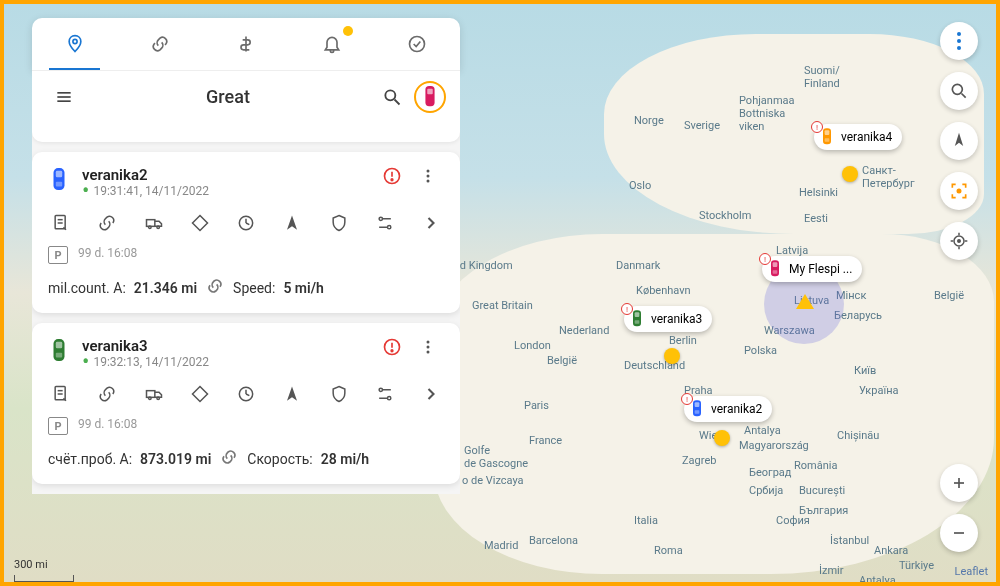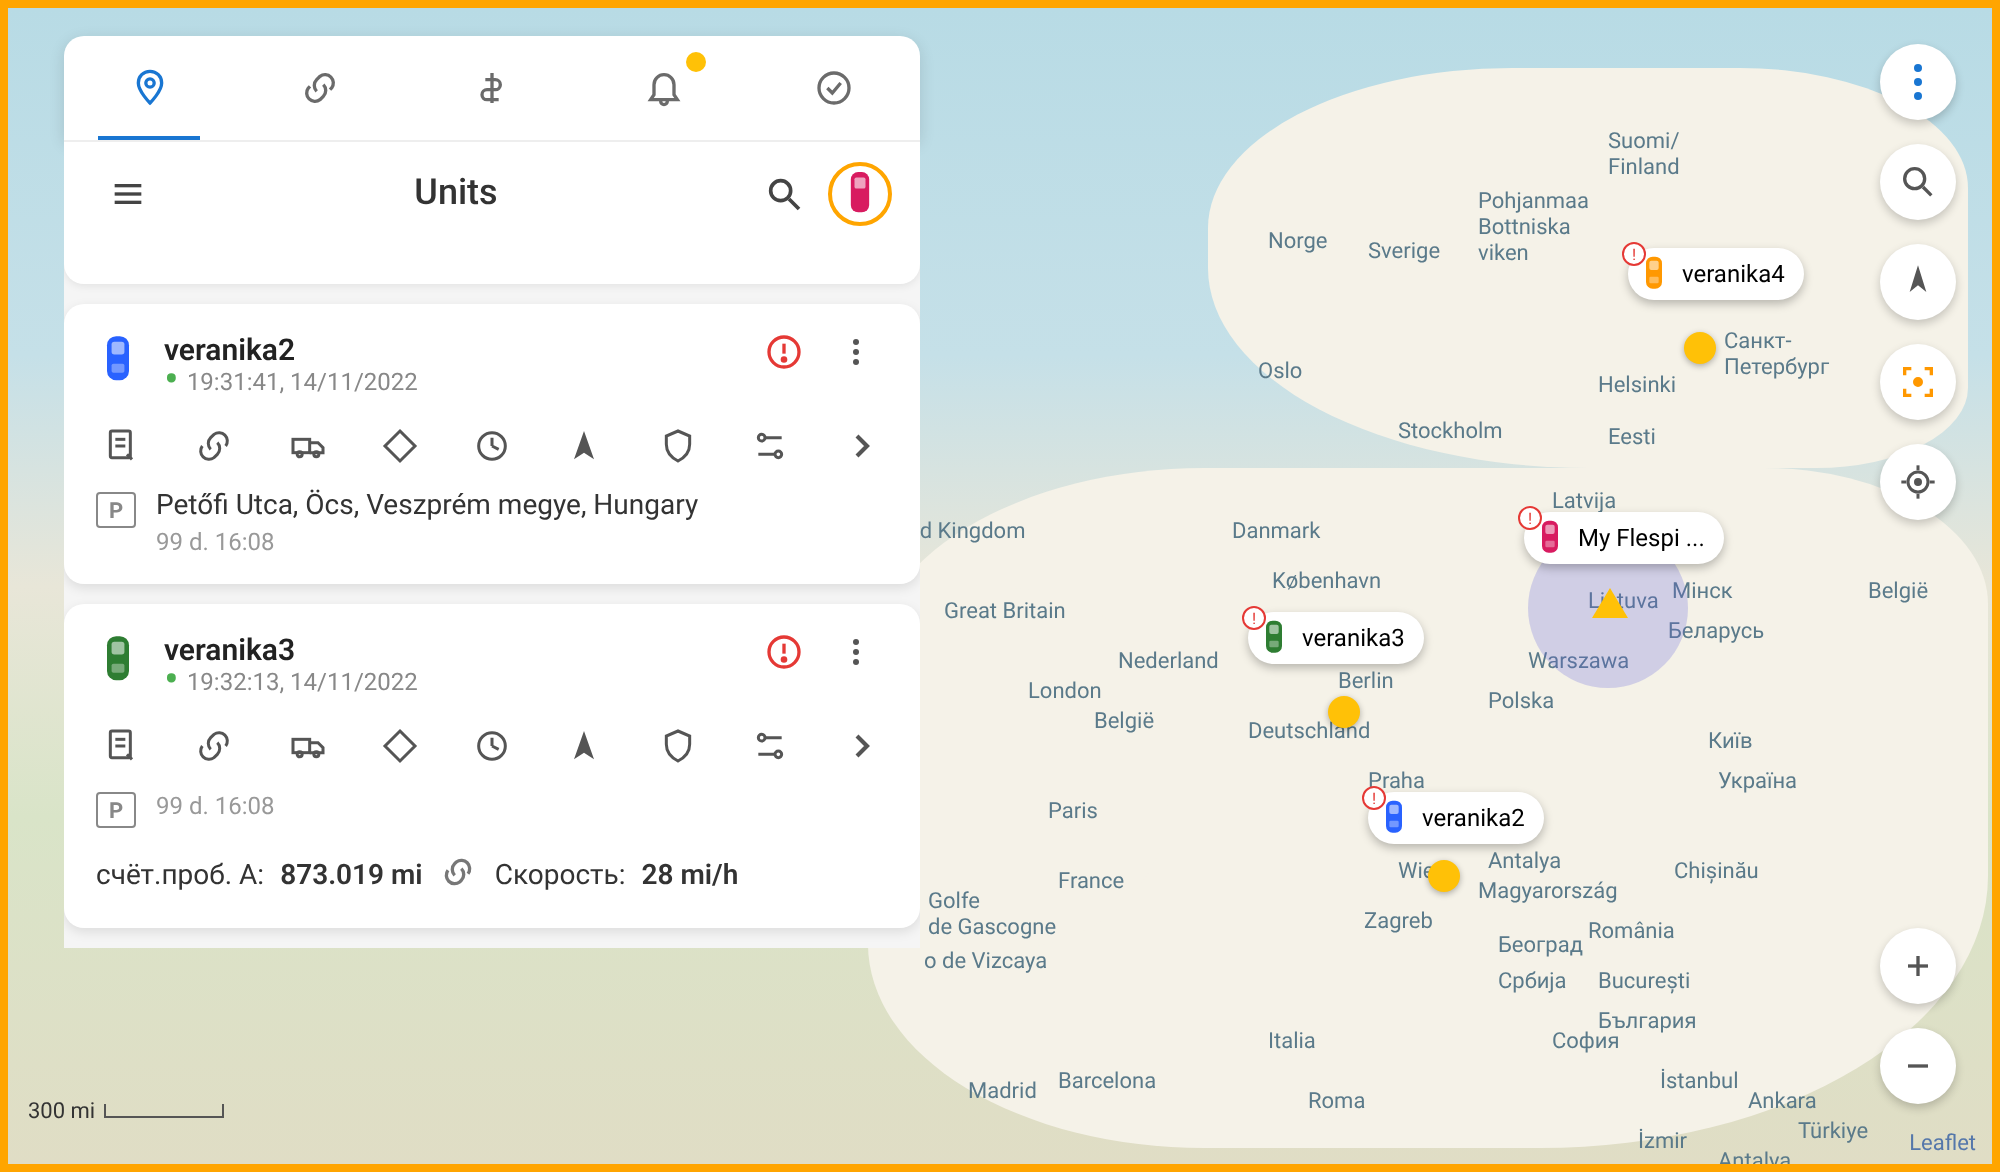--- a/index.html
+++ b/index.html
@@ -50,21 +50,21 @@
 .mbtn { width:38px; height:38px; background:#fff; border-radius:50%; box-shadow:0 2px 5px rgba(0,0,0,0.2); display:flex; align-items:center; justify-content:center; color:#555; cursor:pointer; }
 
 .marker { position:absolute; display:flex; align-items:center; gap:4px; background:#fff; border-radius:14px; padding:3px 10px 3px 3px; font-size:12px; box-shadow:0 2px 5px rgba(0,0,0,0.25); z-index:4; cursor:pointer; }
 .marker .mic { width:20px; height:20px; display:flex; align-items:center; justify-content:center; }
 .marker .mbadge { position:absolute; top:-3px; left:-3px; width:12px; height:12px; border-radius:50%; background:#fff; border:1.5px solid #e53935; display:flex; align-items:center; justify-content:center; font-size:8px; color:#e53935; }
 .ydot { position:absolute; width:16px; height:16px; border-radius:50%; background:#ffc107; box-shadow:0 1px 3px rgba(0,0,0,0.3); z-index:3; }
 .radius { position:absolute; width:80px; height:80px; border-radius:50%; background:rgba(100,100,220,0.25); z-index:2; }
 .tri { position:absolute; width:0; height:0; border-left:9px solid transparent; border-right:9px solid transparent; border-bottom:15px solid #ffc107; z-index:3; }
 
 .attrib { position:absolute; right:8px; bottom:4px; font-size:11px; color:#5577aa; z-index:6; }
-.scale { position:absolute; left:10px; bottom:20px; font-size:11px; color:#333; z-index:6; display:flex; align-items:center; gap:4px; }
+.scale { position:absolute; left:10px; bottom:0; font-size:11px; color:#333; z-index:6; display:flex; align-items:flex-start; gap:4px;flex-direction:column; }
 .scale .bar { width:60px; height:7px; border:1px solid #555; border-top:none; }
 
 svg { width:20px; height:20px; }
 .vicon svg, .avatar svg { width:22px; height:28px; }
 .dots3 { display:flex; flex-direction:column; gap:3px; }
 .dots3 span { width:4px; height:4px; border-radius:50%; background:#1976d2; }
 </style>
 </head>
 <body>
 
@@ -266,21 +266,21 @@
   </div>
 
   <div class="header">
     <div class="hbtn">
         <svg viewBox="0 0 24 24" stroke="currentColor" stroke-width="2">
           <line x1="4" y1="7" x2="20" y2="7"></line>
           <line x1="4" y1="12" x2="20" y2="12"></line>
           <line x1="4" y1="17" x2="20" y2="17"></line>
         </svg>
       </div>
-    <div class="title">Units</div>
+    <div class="title">Great</div>
     <div class="hbtn">
         <svg viewBox="0 0 24 24" fill="none" stroke="currentColor" stroke-width="2.2">
           <circle cx="10" cy="10" r="6"></circle>
           <line x1="15" y1="15" x2="21" y2="21"></line>
         </svg>
       </div>
     <div class="avatar">
         <svg viewBox="0 0 24 30" fill="#d81b60">
           <rect x="7" y="3" width="10" height="22" rx="4"></rect>
           <rect x="9" y="6" width="6" height="6" rx="1" fill="#fff" opacity="0.6"></rect>
@@ -366,23 +366,32 @@
             </div>
       <div class="ri">
               <svg viewBox="0 0 24 24" fill="none" stroke="currentColor" stroke-width="2.5">
                 <polyline points="9 6 15 12 9 18"></polyline>
               </svg>
             </div>
     </div>
     <div class="locrow">
       <div class="pk">P</div>
       <div>
-        <div class="addr">Petőfi Utca, Öcs, Veszprém megye, Hungary</div>
         <div class="dur">99 d. 16:08</div>
       </div>
+    </div>
+    <div class="statrow">
+      <span>mil.count. A:</span>
+      <b>21.346 mi</b>
+      <span class="linki"><svg width="16" height="16" viewBox="0 0 24 24" fill="none" stroke="currentColor" stroke-width="2">
+                <path d="M10 14a5 5 0 0 1 0-7l1-1a5 5 0 0 1 7 7"></path>
+                <path d="M14 10a5 5 0 0 1 0 7l-1 1a5 5 0 0 1-7-7"></path>
+              </svg></span>
+      <span>Speed:</span>
+      <b>5 mi/h</b>
     </div>
   </div>
   <div class="card">
     <div class="card-head">
       <div class="vicon"><svg viewBox="0 0 24 30" fill="#2e7d32">
                 <rect x="6" y="2" width="12" height="24" rx="5"></rect>
                 <rect x="8.5" y="5" width="7" height="7" rx="1.5" fill="#fff" opacity="0.55"></rect>
                 <rect x="8.5" y="17" width="7" height="5" rx="1" fill="#fff" opacity="0.35"></rect>
               </svg></div>
       <div class="vinfo">

